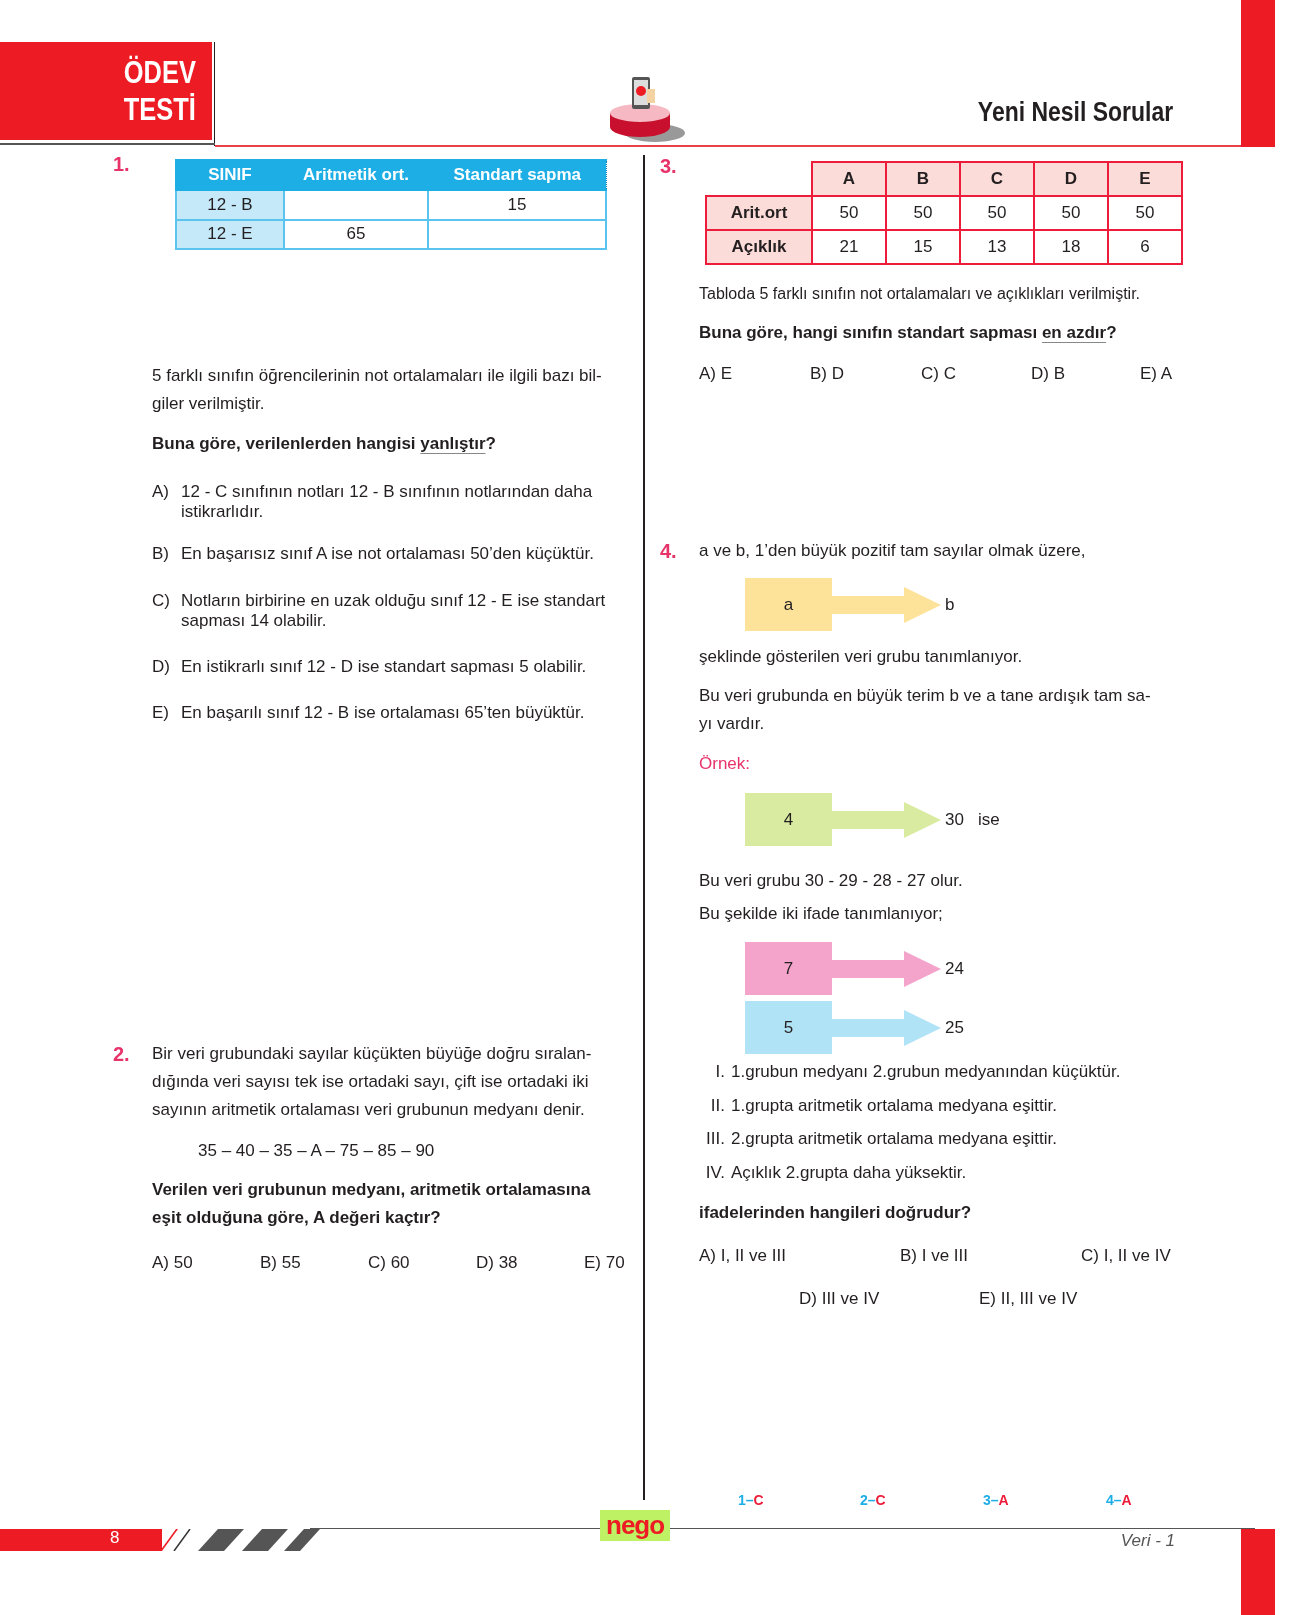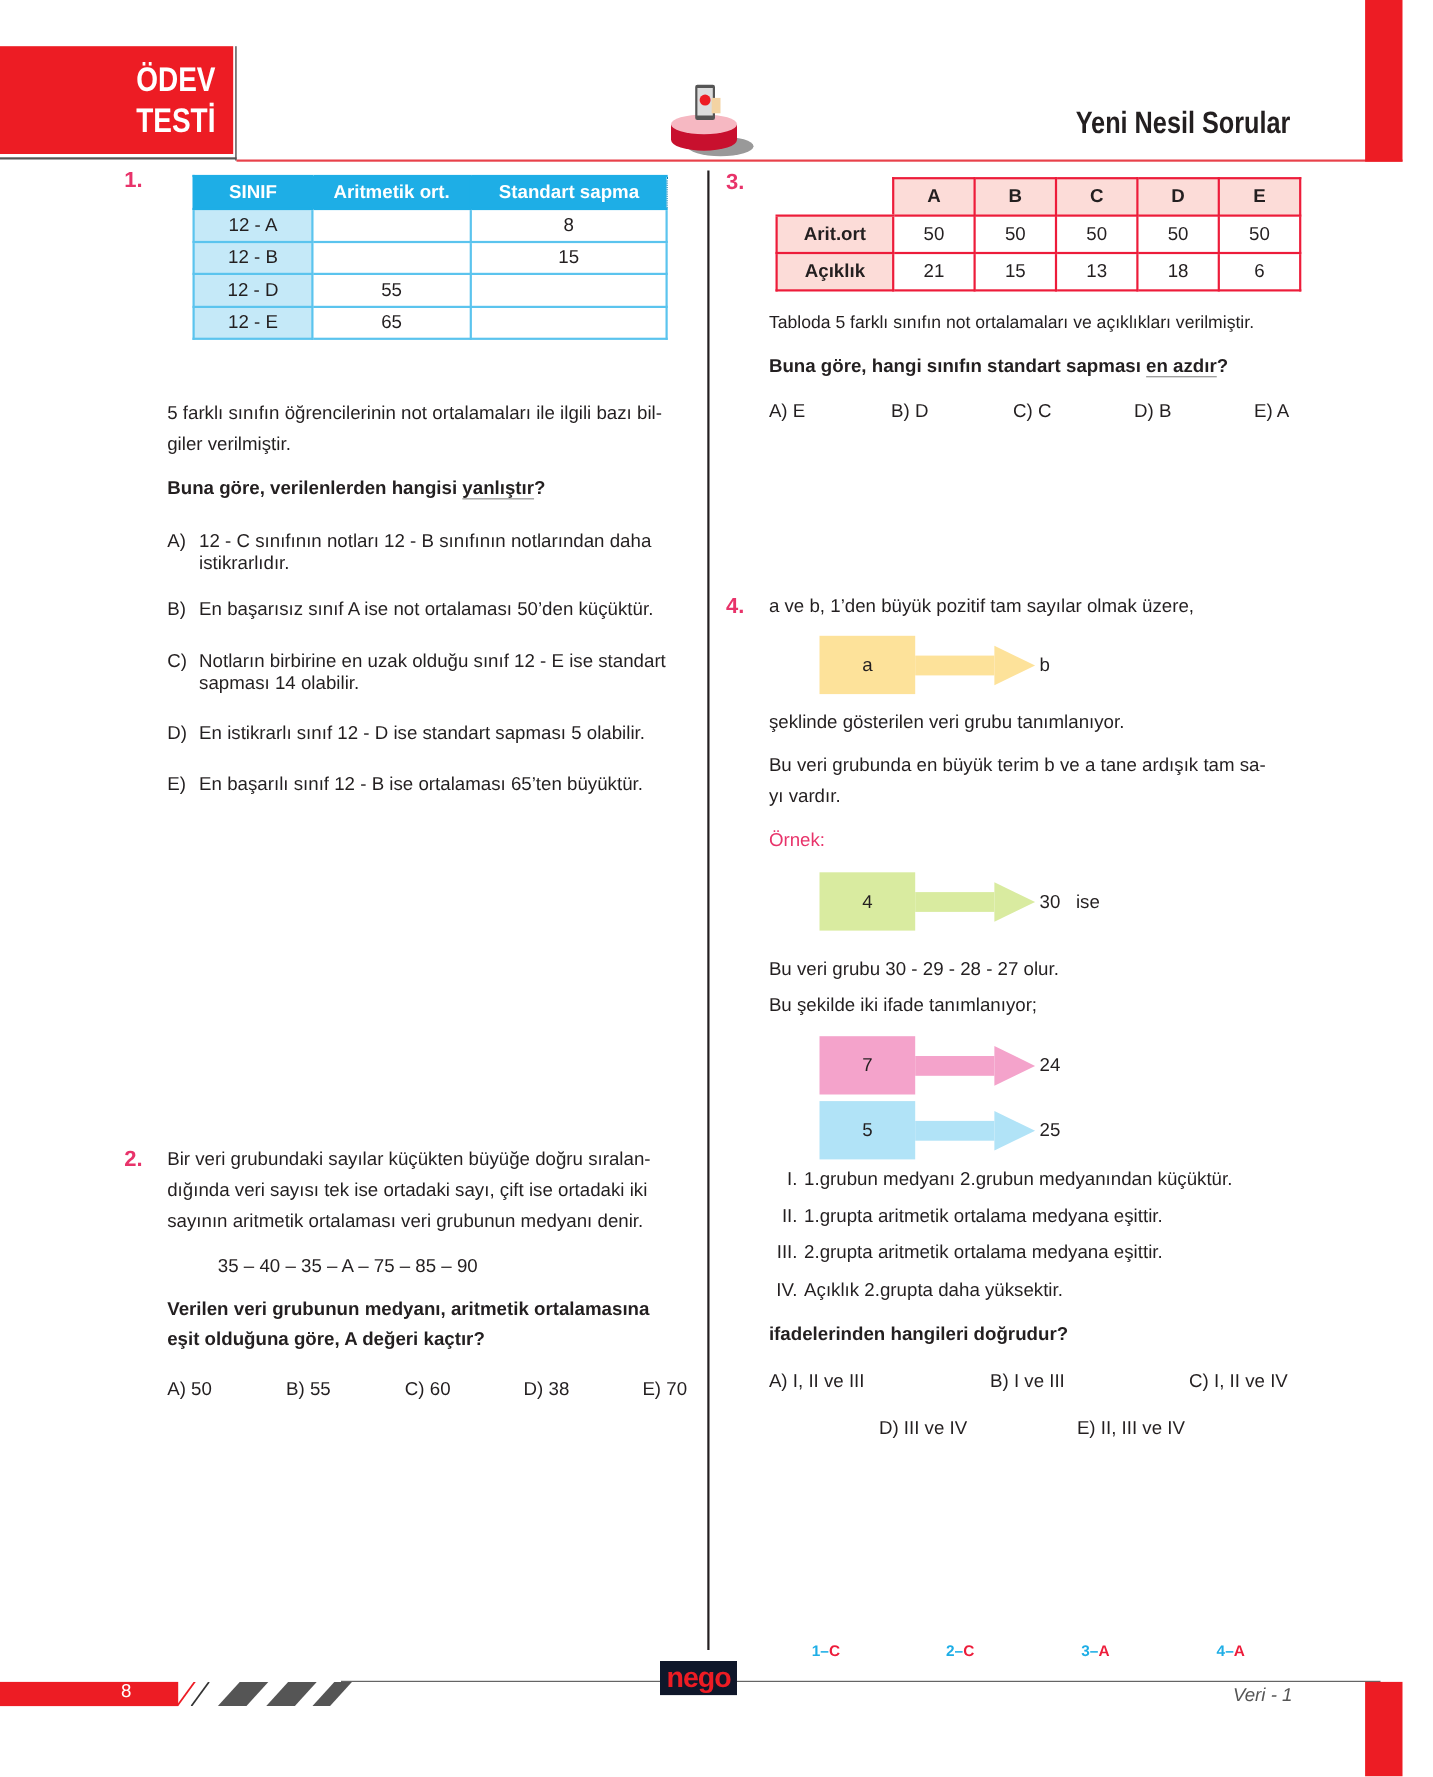--- a/index.html
+++ b/index.html
@@ -52,21 +52,21 @@
 
   .roman { position: absolute; font-size: 17px; line-height: 20px; display: flex; }
   .roman .rn { width: 30px; text-align: right; padding-right: 6px; }
 
   
   .ftr-red { position: absolute; left: 0; top: 1529px; width: 162px; height: 22px; background: #ed1c24; }
   .ftr-pg { position: absolute; left: 110px; top: 1528px; color: #fff; font-size: 17px; }
   .ftr-line { position: absolute; left: 310px; top: 1528px; width: 945px; height: 1px; background: #555; }
   .ftr-right-red { position: absolute; left: 1241px; top: 1529px; width: 34px; height: 86px; background: #ed1c24; }
   .ftr-veri { position: absolute; right: 128px; top: 1531px; font-style: italic; font-size: 17px; color: #555; }
-  .ftr-logo { position: absolute; left: 600px; top: 1510px; font-weight: bold; font-size: 26px; color: #ed1c24; background: #0f172a; padding: 0 6px; letter-spacing: -1px; }
+  .ftr-logo { position: absolute; left: 600px; top: 1510px; font-weight: bold; font-size: 26px; color: #ed1c24; background: #bef264; padding: 0 6px; letter-spacing: -1px; }
   .answers { position: absolute; top: 1492px; font-weight: bold; font-size: 14px; }
   .answers .n { color: #1eaee6; } .answers .a { color: #ed1c3a; }
 </style>
 </head>
 <body>
 
 <div class="hdr-red">
   <div class="hdr-title">
     <div>ÖDEV</div>
     <div>TESTİ</div>
@@ -93,33 +93,23 @@
 <table class="t1">
   <thead>
     <tr>
       <th class="c1">SINIF</th>
       <th class="c2">Aritmetik ort.</th>
       <th class="c3">Standart sapma</th>
     </tr>
   </thead>
   <tbody>
     <tr>
-      <td class="lbl">12 - A</td>
-      <td></td>
-      <td>8</td>
-    </tr>
-    <tr>
       <td class="lbl">12 - B</td>
       <td></td>
       <td>15</td>
-    </tr>
-    <tr>
-      <td class="lbl">12 - D</td>
-      <td>55</td>
-      <td></td>
     </tr>
     <tr>
       <td class="lbl">12 - E</td>
       <td>65</td>
       <td></td>
     </tr>
   </tbody>
 </table>
 
 <div class="txt" style="left:152px; top:362px;">5 farklı sınıfın öğrencilerinin not ortalamaları ile ilgili bazı bil-</div>

